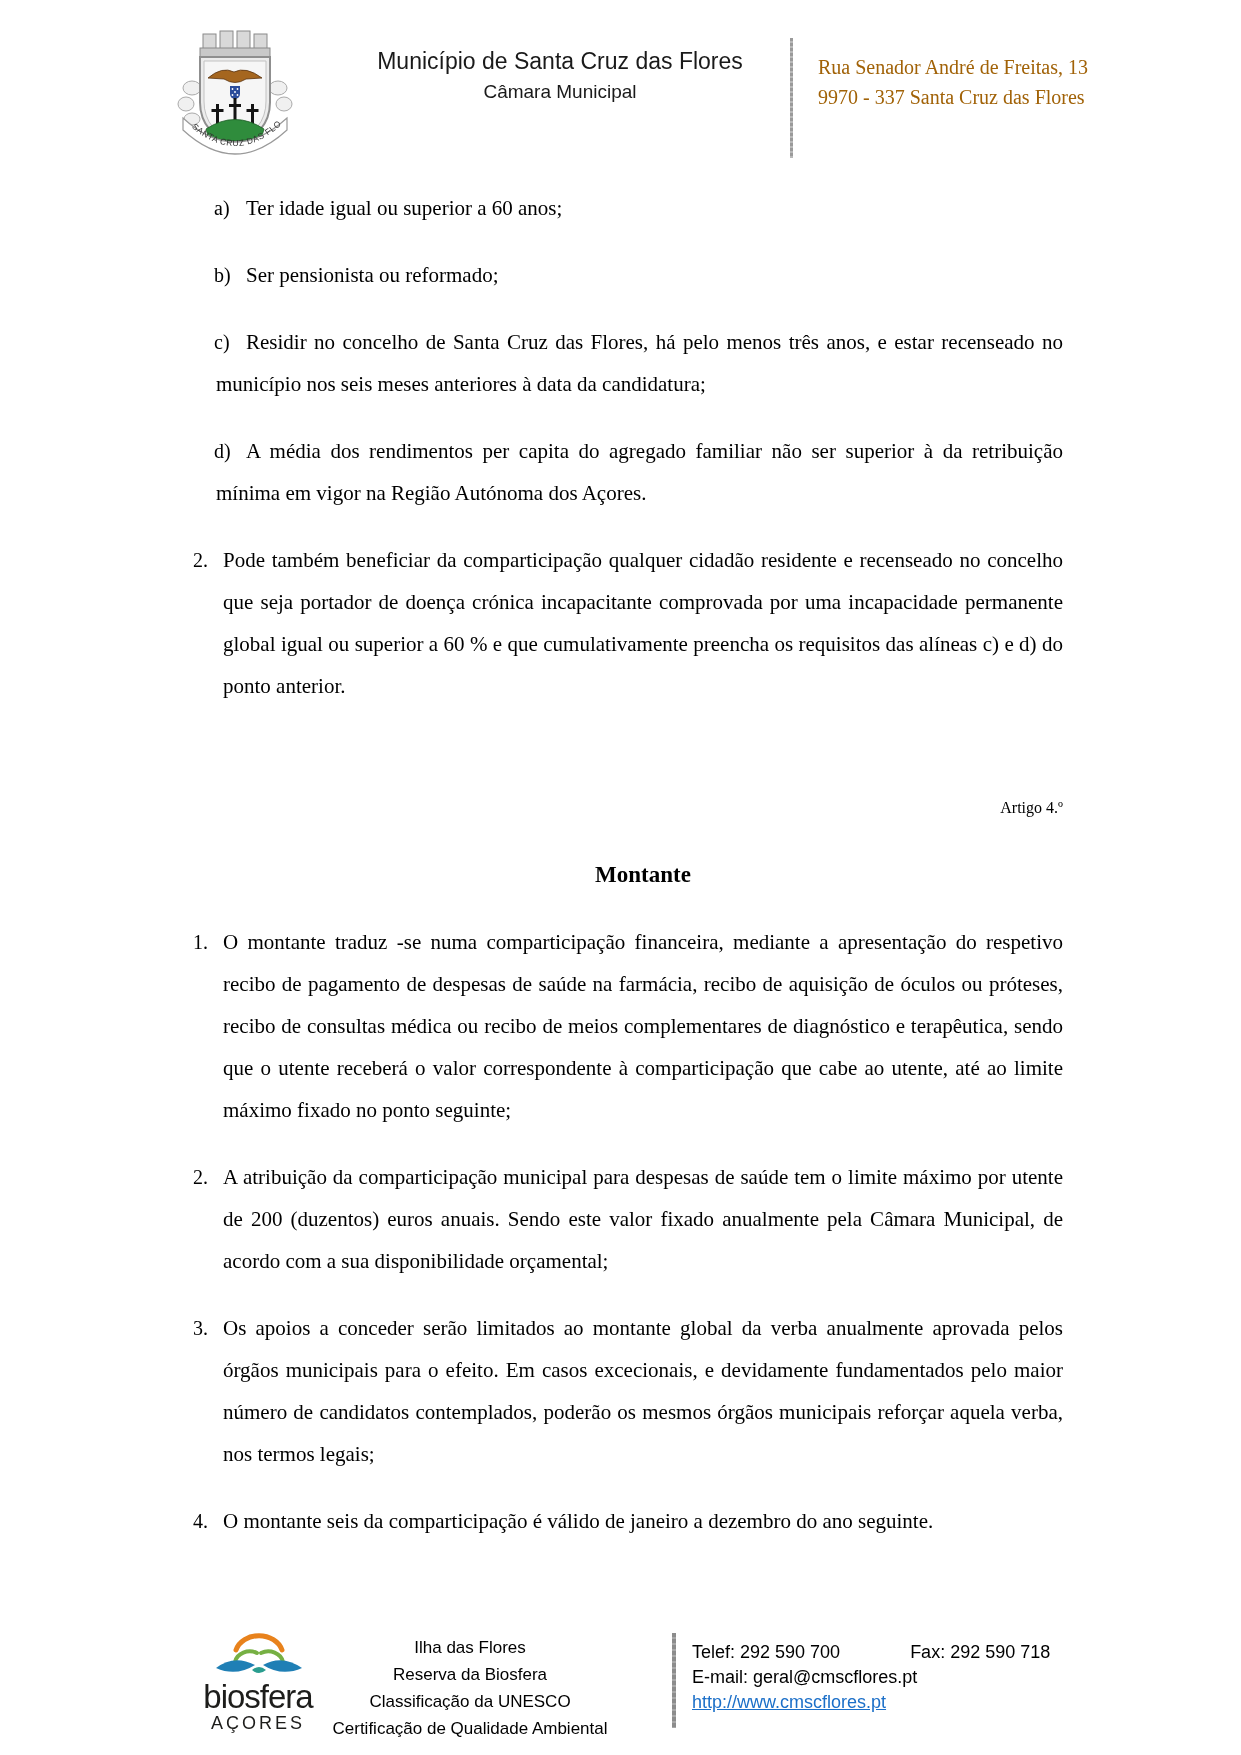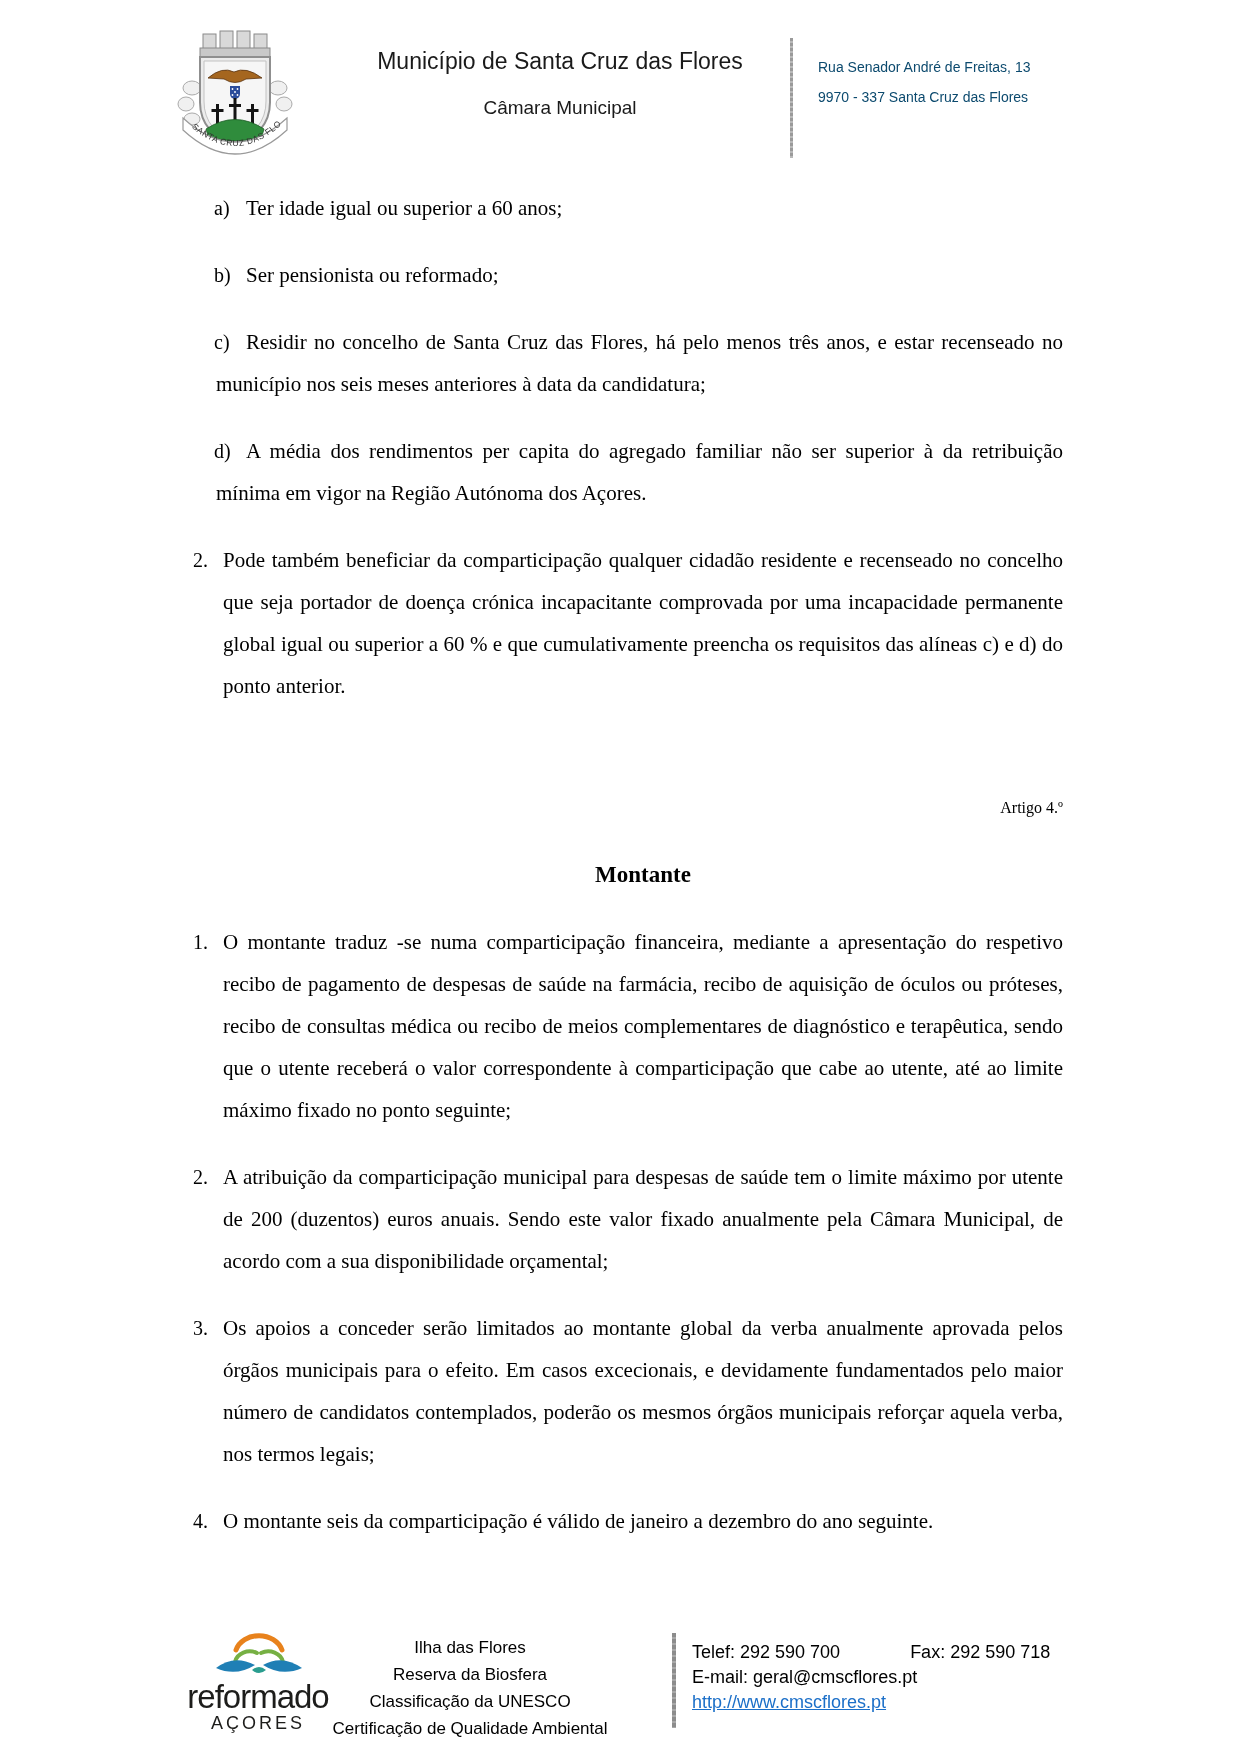--- a/index.html
+++ b/index.html
@@ -6,25 +6,25 @@
   .page{
     position:relative;width:1241px;height:1755px;background:#ffffff;
     font-family:"Liberation Serif",serif;color:#000;overflow:hidden;margin:0 auto;
   }
 
   
   .crest{position:absolute;left:170px;top:26px;width:130px;height:138px;}
   .hdr-titles{position:absolute;left:320px;top:48px;width:480px;text-align:center;
     font-family:"Liberation Sans",sans-serif;color:#1a1a1a;}
   .hdr-municipality{font-size:23px;letter-spacing:0px;}
-  .hdr-department{font-size:19px;margin-top:22px;}
+  .hdr-department{font-size:19px;margin-top:6px;}
   .hdr-divider{position:absolute;left:790px;top:38px;width:3px;height:120px;
     background:repeating-linear-gradient(180deg,#9a9a9a 0 3px,#b9b9b9 3px 5px);}
   .hdr-address{position:absolute;left:818px;top:52px;width:330px;
-    font-family:Liberation Sans, sans-serif;font-size:14px;line-height:30px;color:#0c4a6e;}
+    font-family:Liberation Serif, serif;font-size:20px;line-height:30px;color:#a16207;}
 
   
   .content{position:absolute;left:193px;top:187px;width:870px;}
   .li{position:relative;margin-bottom:25px;font-size:21px;line-height:42px;text-align:justify;}
   .li .mk{position:absolute;top:0;left:0;font-size:20px;}
   .li.lettered .mk{left:21px;}
   .li.lettered .t{margin-left:23px;text-indent:30px;}
   .li.numbered .t{margin-left:30px;}
   .article-heading{margin:80px 0 25px 30px;width:840px;text-align:right;
     font-size:16px;line-height:42px;}
@@ -164,21 +164,21 @@
 
     <div class="biosfera">
       <svg class="biosfera-icon" width="100" height="58" viewBox="0 0 100 58" xmlns="http://www.w3.org/2000/svg">
         <path d="M28,26 A24,20 0 0 1 74,26" fill="none" stroke="#e8821c" stroke-width="5" stroke-linecap="round"></path>
         <path d="M27,38 A15,13 0 0 1 49,29" fill="none" stroke="#76b043" stroke-width="4" stroke-linecap="round"></path>
         <path d="M53,29 A15,13 0 0 1 75,38" fill="none" stroke="#76b043" stroke-width="4" stroke-linecap="round"></path>
         <path d="M8,44 Q26,30 47,41 Q28,53 8,44 Z" fill="#1f7fb5"></path>
         <path d="M55,41 Q74,30 94,44 Q74,53 55,41 Z" fill="#1f7fb5"></path>
         <path d="M44,46 Q51,40 58,46 Q51,52 44,46 Z" fill="#2a9d8f"></path>
       </svg>
-      <div class="biosfera-name">reformado</div>
+      <div class="biosfera-name">biosfera</div>
       <div class="biosfera-region">AÇORES</div>
     </div>
 
     <div class="foot-center">
       <div>Ilha das Flores</div>
       <div>Reserva da Biosfera</div>
       <div>Classificação da UNESCO</div>
       <div>Certificação de Qualidade Ambiental</div>
     </div>
 

